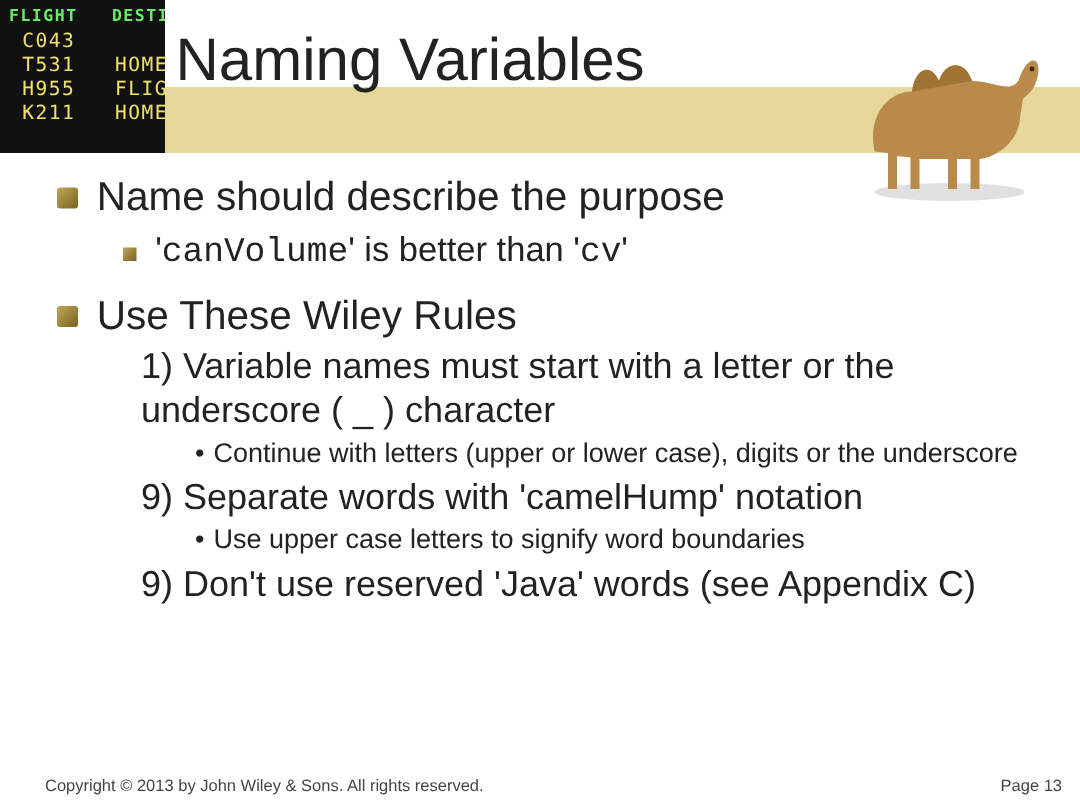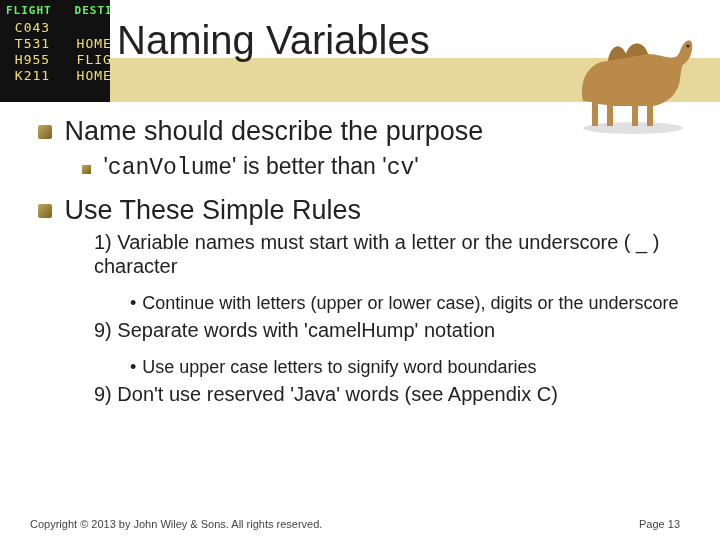--- a/index.html
+++ b/index.html
@@ -14,24 +14,24 @@
 .title{position:absolute;top:18px;left:117px;font-size:40px;color:#222;z-index:4}
 .camel{position:absolute;top:6px;right:22px;width:130px;height:130px;z-index:5}
 .content{position:absolute;top:110px;left:38px;right:20px}
 .lvl1{margin:6px 0 4px 0}
 .lvl1 .b1{display:inline-block;width:14px;height:14px;margin-right:8px;vertical-align:middle;background:linear-gradient(135deg,#bfa75a 0%,#7a6220 100%);border-radius:2px}
 .lvl1 .t1{font-size:27px;color:#222;vertical-align:middle}
 .lvl2{margin:6px 0 14px 44px}
 .lvl2 .b2{display:inline-block;width:9px;height:9px;margin-right:8px;vertical-align:baseline;background:linear-gradient(135deg,#bfa75a 0%,#7a6220 100%)}
 .lvl2 .t2{font-size:23px;color:#222}
 .mono{font-family:"Courier New",monospace}
-.lvl3{margin:4px 0 2px 56px;font-size:20px;color:#222;line-height:1.22}
-.lvl4{margin:14px 0 2px 92px;font-size:18px;color:#222;line-height:1.2}
+.lvl3{margin:4px 0 2px 56px;font-size:24px;color:#222;line-height:1.22}
+.lvl4{margin:3px 0 2px 92px;font-size:18px;color:#222;line-height:1.2}
 .lvl4 .dot{margin-right:6px}
-.foot{position:absolute;bottom:10px;left:30px;right:40px;font-size:11px;color:#444}
+.foot{position:absolute;bottom:10px;left:30px;right:12px;font-size:11px;color:#444}
 .page{float:right}
 </style>
 </head>
 <body>
 
 <div class="slide">
 
   <div class="topband"></div>
 
   <div class="corner-art">
@@ -63,21 +63,21 @@
 
     <div class="lvl2">
       <span class="b2"></span>
       <span class="t2">
         <span>'</span><span class="mono">canVolume</span><span>' is better than '</span><span class="mono">cv</span><span>'</span>
       </span>
     </div>
 
     <div class="lvl1">
       <span class="b1"></span>
-      <span class="t1">Use These Simple Rules</span>
+      <span class="t1">Use These Wiley Rules</span>
     </div>
 
     <div class="lvl3">1) Variable names must start with a letter or the underscore ( _ ) character</div>
     <div class="lvl4"><span class="dot">•</span><span>Continue with letters (upper or lower case), digits or the underscore</span></div>
     <div class="lvl3">9) Separate words with 'camelHump' notation</div>
     <div class="lvl4"><span class="dot">•</span><span>Use upper case letters to signify word boundaries</span></div>
     <div class="lvl3">9) Don't use reserved 'Java' words (see Appendix C)</div>
 
   </div>
 

